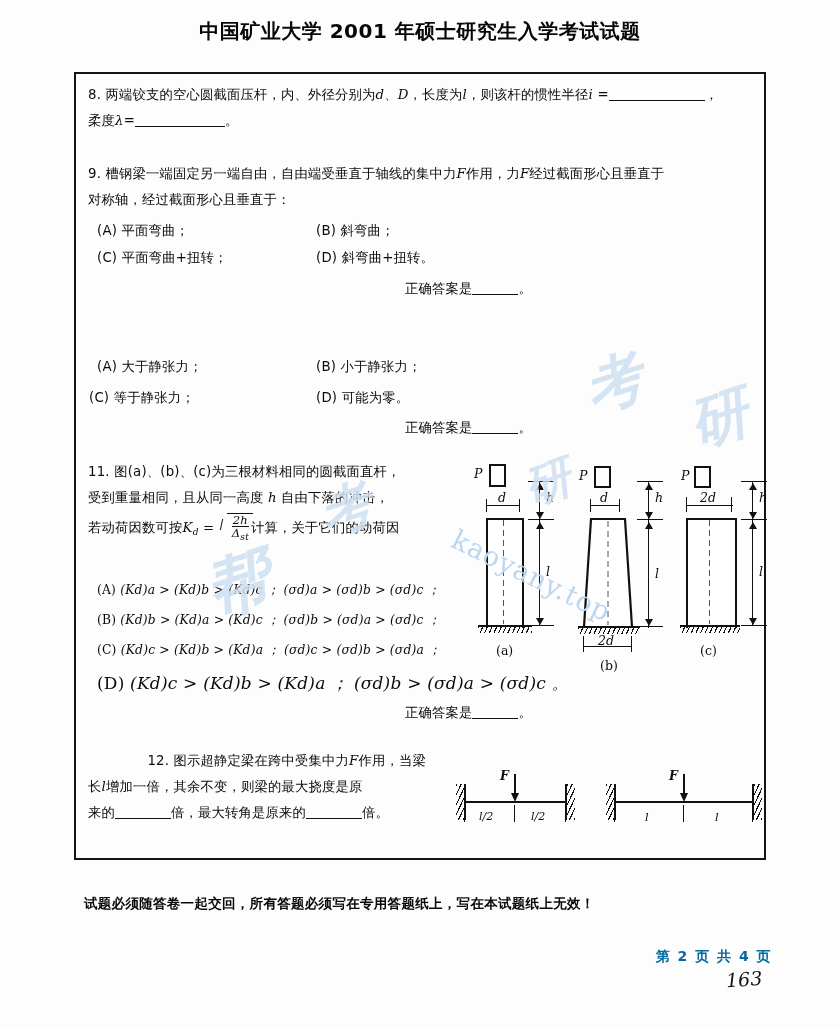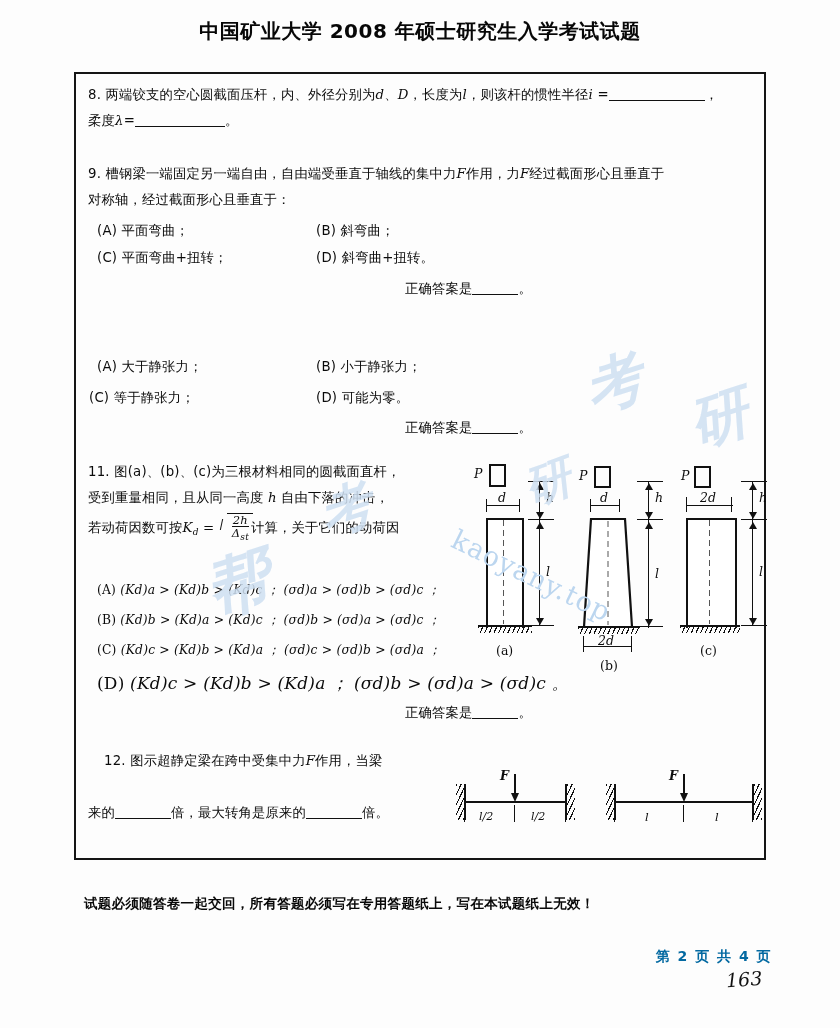--- a/index.html
+++ b/index.html
@@ -179,21 +179,21 @@
     font-size: 12.5px;
     color: #0c0c0c;
   }
   .lbl-up { font-style: normal; }
 </style>
 </head>
 <body>
 
 <div class="page">
 
-  <div class="header">中国矿业大学 2008 年硕士研究生入学考试试题</div>
+  <div class="header">中国矿业大学 2001 年硕士研究生入学考试试题</div>
 
   <div class="exam-box"></div>
 
   <div class="wm wm-cn" style="left:585px; top:345px; transform:rotate(-18deg);">考</div>
   <div class="wm wm-cn" style="left:690px; top:380px; transform:rotate(-18deg);">研</div>
   <div class="wm wm-cn" style="left:205px; top:540px; transform:rotate(-18deg); font-size:66px;">帮</div>
   <div class="wm wm-cn" style="left:320px; top:475px; transform:rotate(-18deg); font-size:52px;">考</div>
   <div class="wm wm-cn" style="left:525px; top:452px; transform:rotate(-20deg); font-size:46px;">研</div>
   <div class="wm wm-url" style="left:445px; top:560px; transform:rotate(26deg);">kaoyany.top</div>
 
@@ -371,23 +371,26 @@
     <div class="lbl" style="left:79px; top:24px;">h</div>
     <div style="position:absolute; left:72px; top:54px; width:1.4px; height:106px; background:#111;"></div>
     <div style="position:absolute; left:61px; top:53px; width:26px; height:1.4px; background:#111;"></div>
     <div style="position:absolute; left:61px; top:159px; width:26px; height:1.4px; background:#111;"></div>
     <div style="position:absolute; left:69px; top:56px; width:0; height:0; border-left:4px solid transparent; border-right:4px solid transparent; border-bottom:7px solid #111;"></div>
     <div style="position:absolute; left:69px; top:152px; width:0; height:0; border-left:4px solid transparent; border-right:4px solid transparent; border-top:7px solid #111;"></div>
     <div class="lbl" style="left:79px; top:98px;">l</div>
     <div class="lbl lbl-up" style="left:20px; top:177px;">(c)</div>
   </div>
 
-  <div class="q" style="left:104px; top:750px; width:350px;">
+  <div class="q" style="left:76px; top:750px; width:350px;text-align:right;">
     <span>12.</span>
     <span>图示超静定梁在跨中受集中力</span><span class="ital">F</span><span>作用，当梁</span>
+  </div>
+  <div class="q" style="left:88px; top:776px; width:350px;">
+    <span>长</span><span class="ital">l</span><span>增加一倍，其余不变，则梁的最大挠度是原</span>
   </div>
   <div class="q" style="left:88px; top:802px; width:360px;">
     <span>来的</span><span class="blank" style="width:56px;"></span><span>倍，最大转角是原来的</span><span class="blank" style="width:56px;"></span><span>倍。</span>
   </div>
 
   <div class="figbox" style="left:455px; top:752px; width:140px; height:80px;">
 
     <div class="hatch" style="position:absolute; left:1px; top:32px; width:8px; height:36px;"></div>
     <div style="position:absolute; left:9px; top:32px; width:1.8px; height:36px; background:#111;"></div>
 

